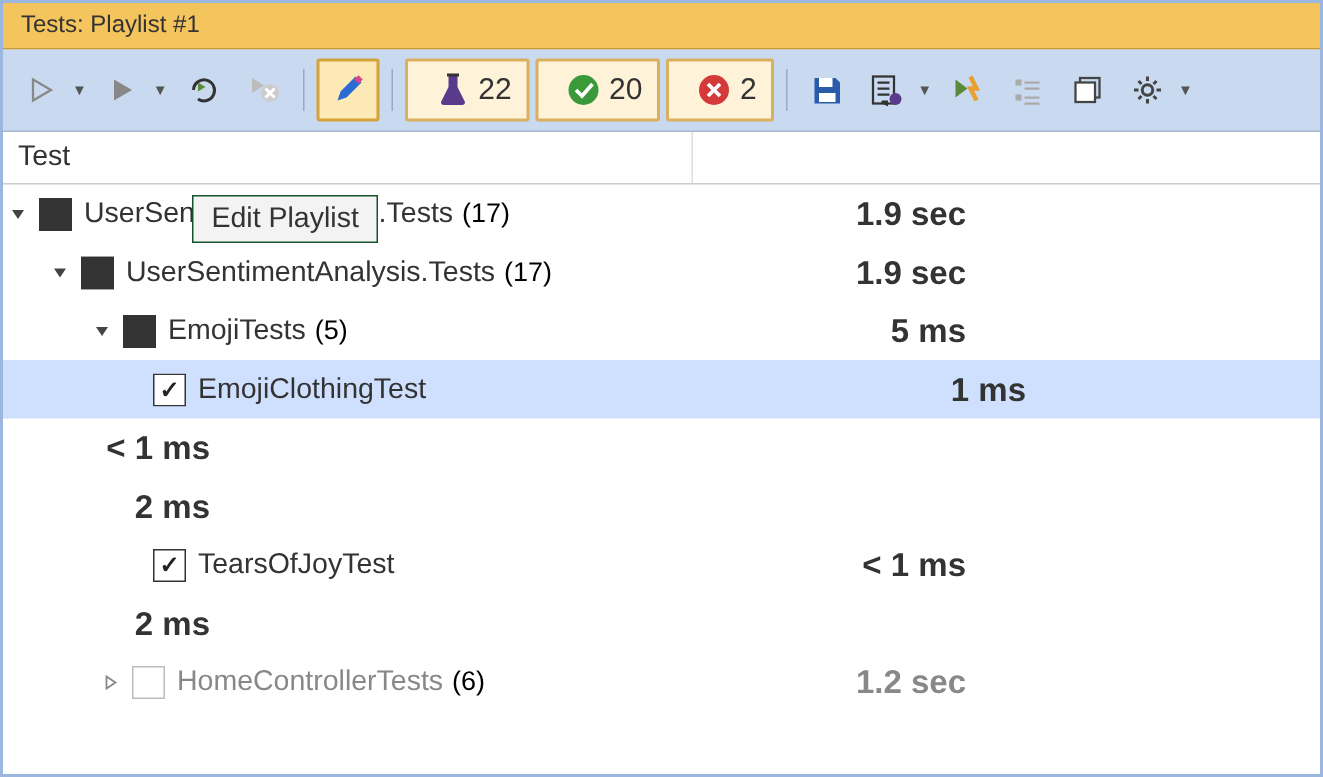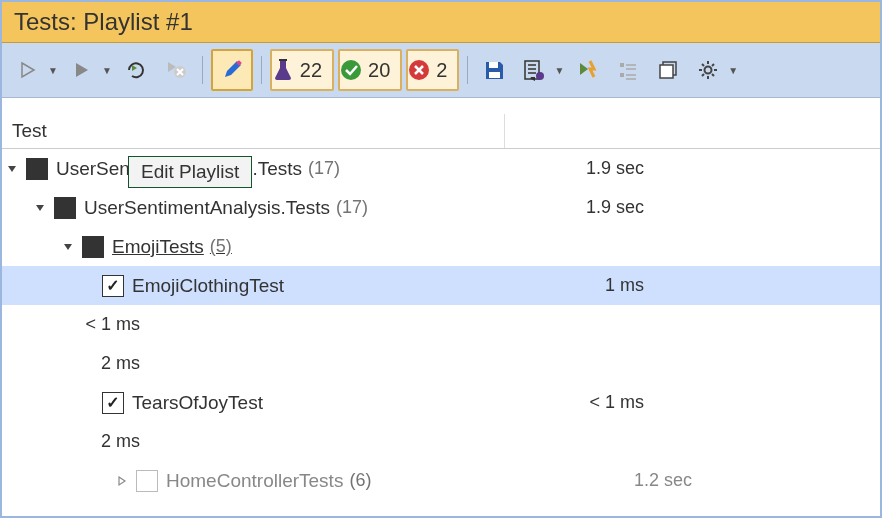--- a/index.html
+++ b/index.html
@@ -9,21 +9,21 @@
     color: #333;
     background: #fff;
     width: 882px;
     height: 518px;
     overflow: hidden;
     border: 2px solid #9bb7e0;
   }
   .title-bar {
     background: #f4c55c;
     padding: 6px 12px;
-    font-size: 24px;
+    font-size: 16px;
     color: #333;
     border-bottom: 1px solid #c59a3a;
   }
   .toolbar {
     background: #c9d9ef;
     padding: 6px 8px;
     display: flex;
     align-items: center;
     gap: 4px;
     border-bottom: 1px solid #a8b8d0;
@@ -49,21 +49,21 @@
     border: 2px solid #d4a43a;
     border-radius: 2px;
     width: 42px;
     height: 42px;
   }
   .stat-box {
     background: #fef3d9;
     border: 2px solid #d8b060;
     border-radius: 2px;
     height: 42px;
-    padding: 0 10px 0 0;
+    padding: 0 10px 0 19px;
     display: flex;
     align-items: center;
     gap: 6px;
     font-size: 20px;
     color: #333;
   }
   .caret {
     font-size: 10px;
     color: #555;
     margin-left: -2px;
@@ -71,44 +71,45 @@
   }
   .columns {
     display: flex;
     border-bottom: 1px solid #ccc;
   }
   .col {
     padding: 6px 10px;
     font-size: 19px;
     border-right: 1px solid #ddd;
   }
-  .col-test { width: 503px; margin-top: 16px; }
+  .col-test { width: 460px; }
   .col-dur { width: 158px; }
   .tree {
     position: relative;
   }
   .row {
     display: flex;
     align-items: center;
     height: 39px;
   }
-  .row.selected { background: #cfe0ff; }
+  .row.selected { background: #cfe0ff; gap: 40px; }
   .left {
     display: flex;
     align-items: center;
     flex: 0 0 504px;
     padding-left: 8px;
     overflow: hidden;
     white-space: nowrap;
   }
   .dur {
     flex: 0 0 158px;
     text-align: right;
     padding-right: 20px;
-    font-size: 18px;
+    font-size: 22px;
+    font-weight: bold;
   }
   .dim { color: #888; }
   .exp {
     width: 16px;
     height: 16px;
     margin-right: 6px;
     display: flex;
     align-items: center;
     justify-content: center;
     cursor: pointer;
@@ -125,26 +126,26 @@
   }
   .cb.full { background: #333; }
   .cb.check::after {
     content: "✓";
     font-size: 16px;
     font-weight: bold;
     color: #222;
   }
   .cb.empty { border-color: #bbb; }
   .label { font-size: 19px; }
-  .count { color: #737373; margin-left: 6px; }
+  .count { color: #000000; margin-left: 6px; }
   .indent-0 { padding-left: 2px; }
   .indent-1 { padding-left: 30px; }
-  .indent-2 { padding-left: 58px; text-decoration: underline; }
+  .indent-2 { padding-left: 58px; }
   .indent-3 { padding-left: 100px; }
-  .indent-2b { padding-left: 64px; margin-left: 48px; }
+  .indent-2b { padding-left: 64px; }
   .tooltip {
     position: absolute;
     top: 7px;
     left: 126px;
     background: #f3f3f3;
     border: 1px solid #14532d;
     padding: 4px 12px;
     font-size: 19px;
     color: #333;
     z-index: 10;
@@ -297,20 +298,21 @@
       <div class="left indent-2">
         <div class="exp">
           <svg width="12" height="12" viewBox="0 0 12 12">
             <path d="M2 3 L10 3 L6 9 Z" fill="#444"></path>
           </svg>
         </div>
         <div class="cb full"></div>
         <span class="label">EmojiTests</span>
         <span class="count"> (5)</span>
       </div>
+      <div class="dur">5 ms</div>
     </div>
     <div class="row selected">
       <div class="left indent-3">
         <div class="cb check"></div>
         <span class="label">EmojiClothingTest</span>
       </div>
       <div class="dur">1 ms</div>
     </div>
     <div class="row">
       <div class="dur">&lt; 1 ms</div>

